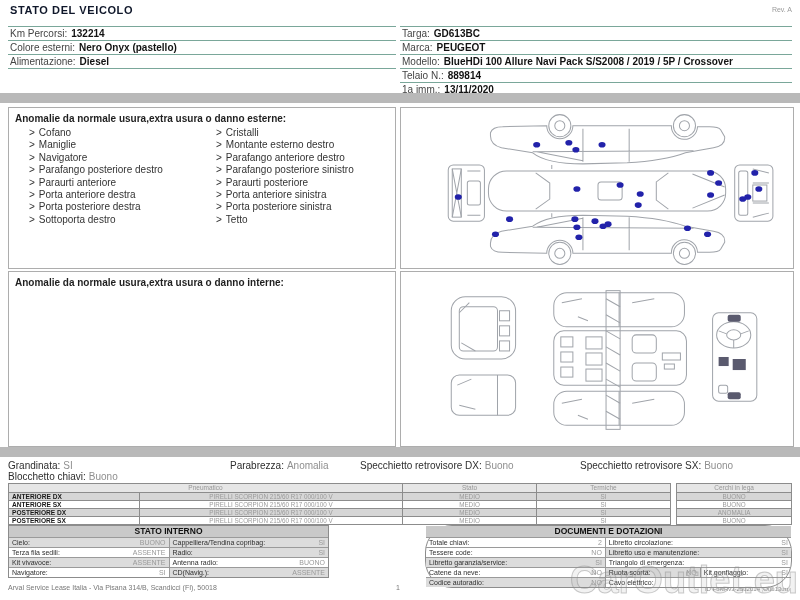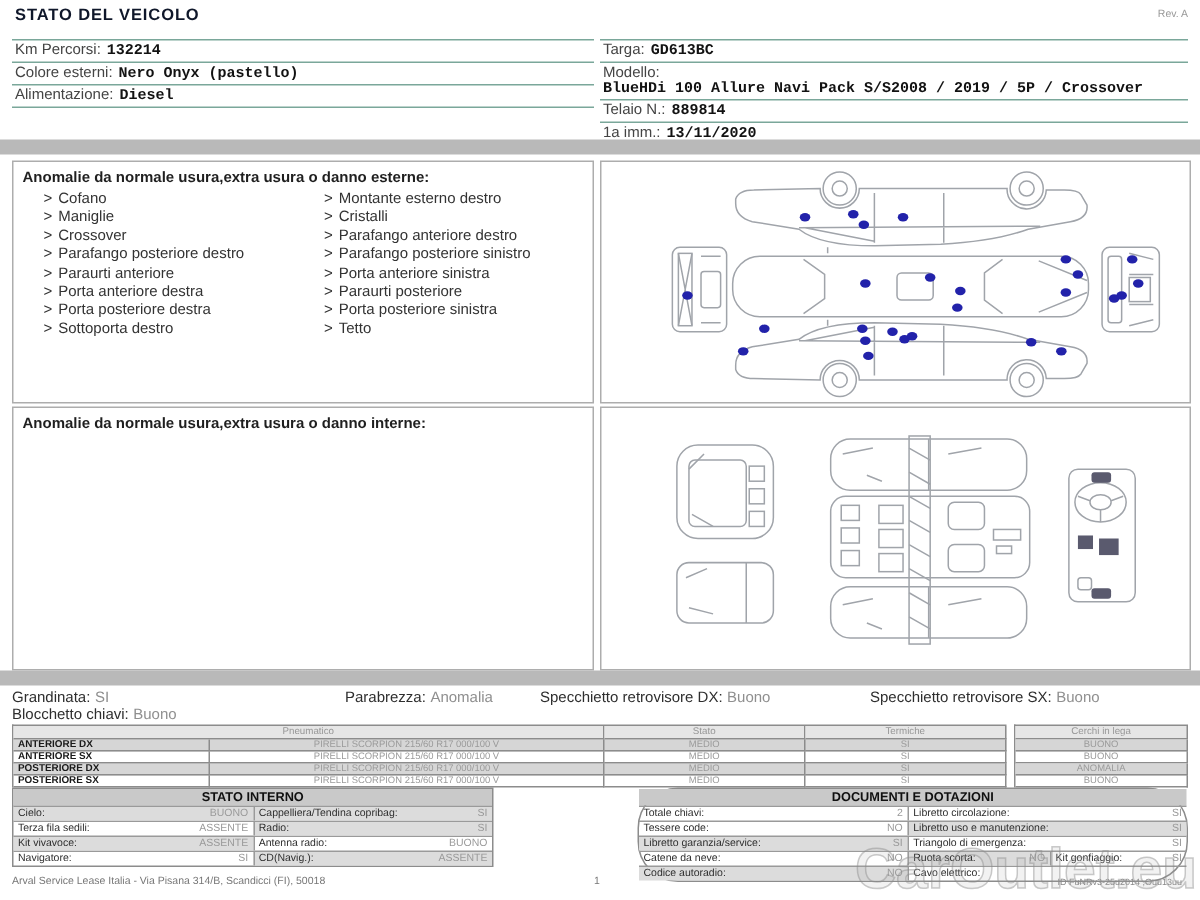--- a/index.html
+++ b/index.html
@@ -9,21 +9,21 @@
   
   .title{position:absolute;left:10px;top:4px;font-size:11px;font-weight:bold;
          color:#0f172a;letter-spacing:.6px;}
   .rev{position:absolute;right:8px;top:6px;font-size:7px;color:#9a9a9a;}
   .info{position:absolute;top:26px;font-size:10px;border-top:1px solid #7aa79a;}
   .info-left{left:8px;width:388px;}
   .info-right{left:400px;width:392px;}
   .irow{display:flex;flex-wrap:wrap;align-items:baseline;border-bottom:1px solid #7aa79a;
         padding:1px 2px;min-height:11px;}
   .irow .lbl{color:#444;margin-right:4px;white-space:nowrap;}
-  .irow .val{font-weight:bold;color:#121212;font-family:Liberation Mono, monospace;}
+  .irow .val{font-weight:bold;color:#121212;}
 
   
   .bar{position:absolute;left:0;width:800px;height:10px;background:#b9b9b9;}
   .bar1{top:93px}.bar2{top:447px}
 
   
   .box{position:absolute;border:1px solid #adadad;background:#fff;}
   .box1l{left:8px;top:107px;width:386px;height:160px;}
   .box1r{left:400px;top:107px;width:392px;height:160px;}
   .box2l{left:8px;top:271px;width:386px;height:174px;}
@@ -104,20 +104,24 @@
       <span class="val">Diesel</span>
     </div>
   </div>
 
   <div class="info info-right">
     <div class="irow">
       <span class="lbl">Targa:</span>
       <span class="val">GD613BC</span>
     </div>
     <div class="irow">
+      <span class="lbl">Marca:</span>
+      <span class="val">PEUGEOT</span>
+    </div>
+    <div class="irow">
       <span class="lbl">Modello:</span>
       <span class="val">BlueHDi 100 Allure Navi Pack S/S2008 / 2019 / 5P / Crossover</span>
     </div>
     <div class="irow">
       <span class="lbl">Telaio N.:</span>
       <span class="val">889814</span>
     </div>
     <div class="irow">
       <span class="lbl">1a imm.:</span>
       <span class="val">13/11/2020</span>
@@ -125,34 +129,34 @@
   </div>
 
   <div class="bar bar1"></div>
 
   <div class="box box1l">
     <div class="box-h">Anomalie da normale usura,extra usura o danno esterne:</div>
     <div class="anom-cols">
       <div class="anom-col">
         <div class="anom-item"><span class="arr">&gt;</span><span>Cofano</span></div>
         <div class="anom-item"><span class="arr">&gt;</span><span>Maniglie</span></div>
-        <div class="anom-item"><span class="arr">&gt;</span><span>Crossover</span></div>
+        <div class="anom-item"><span class="arr">&gt;</span><span>Navigatore</span></div>
         <div class="anom-item"><span class="arr">&gt;</span><span>Parafango posteriore destro</span></div>
         <div class="anom-item"><span class="arr">&gt;</span><span>Paraurti anteriore</span></div>
         <div class="anom-item"><span class="arr">&gt;</span><span>Porta anteriore destra</span></div>
         <div class="anom-item"><span class="arr">&gt;</span><span>Porta posteriore destra</span></div>
         <div class="anom-item"><span class="arr">&gt;</span><span>Sottoporta destro</span></div>
       </div>
       <div class="anom-col">
+        <div class="anom-item"><span class="arr">&gt;</span><span>Cristalli</span></div>
         <div class="anom-item"><span class="arr">&gt;</span><span>Montante esterno destro</span></div>
-        <div class="anom-item"><span class="arr">&gt;</span><span>Cristalli</span></div>
         <div class="anom-item"><span class="arr">&gt;</span><span>Parafango anteriore destro</span></div>
         <div class="anom-item"><span class="arr">&gt;</span><span>Parafango posteriore sinistro</span></div>
+        <div class="anom-item"><span class="arr">&gt;</span><span>Paraurti posteriore</span></div>
         <div class="anom-item"><span class="arr">&gt;</span><span>Porta anteriore sinistra</span></div>
-        <div class="anom-item"><span class="arr">&gt;</span><span>Paraurti posteriore</span></div>
         <div class="anom-item"><span class="arr">&gt;</span><span>Porta posteriore sinistra</span></div>
         <div class="anom-item"><span class="arr">&gt;</span><span>Tetto</span></div>
       </div>
     </div>
   </div>
 
   <div class="box box1r">
     <svg class="diag" viewBox="0 0 390 158">
       <defs>
         <g id="sideview">

